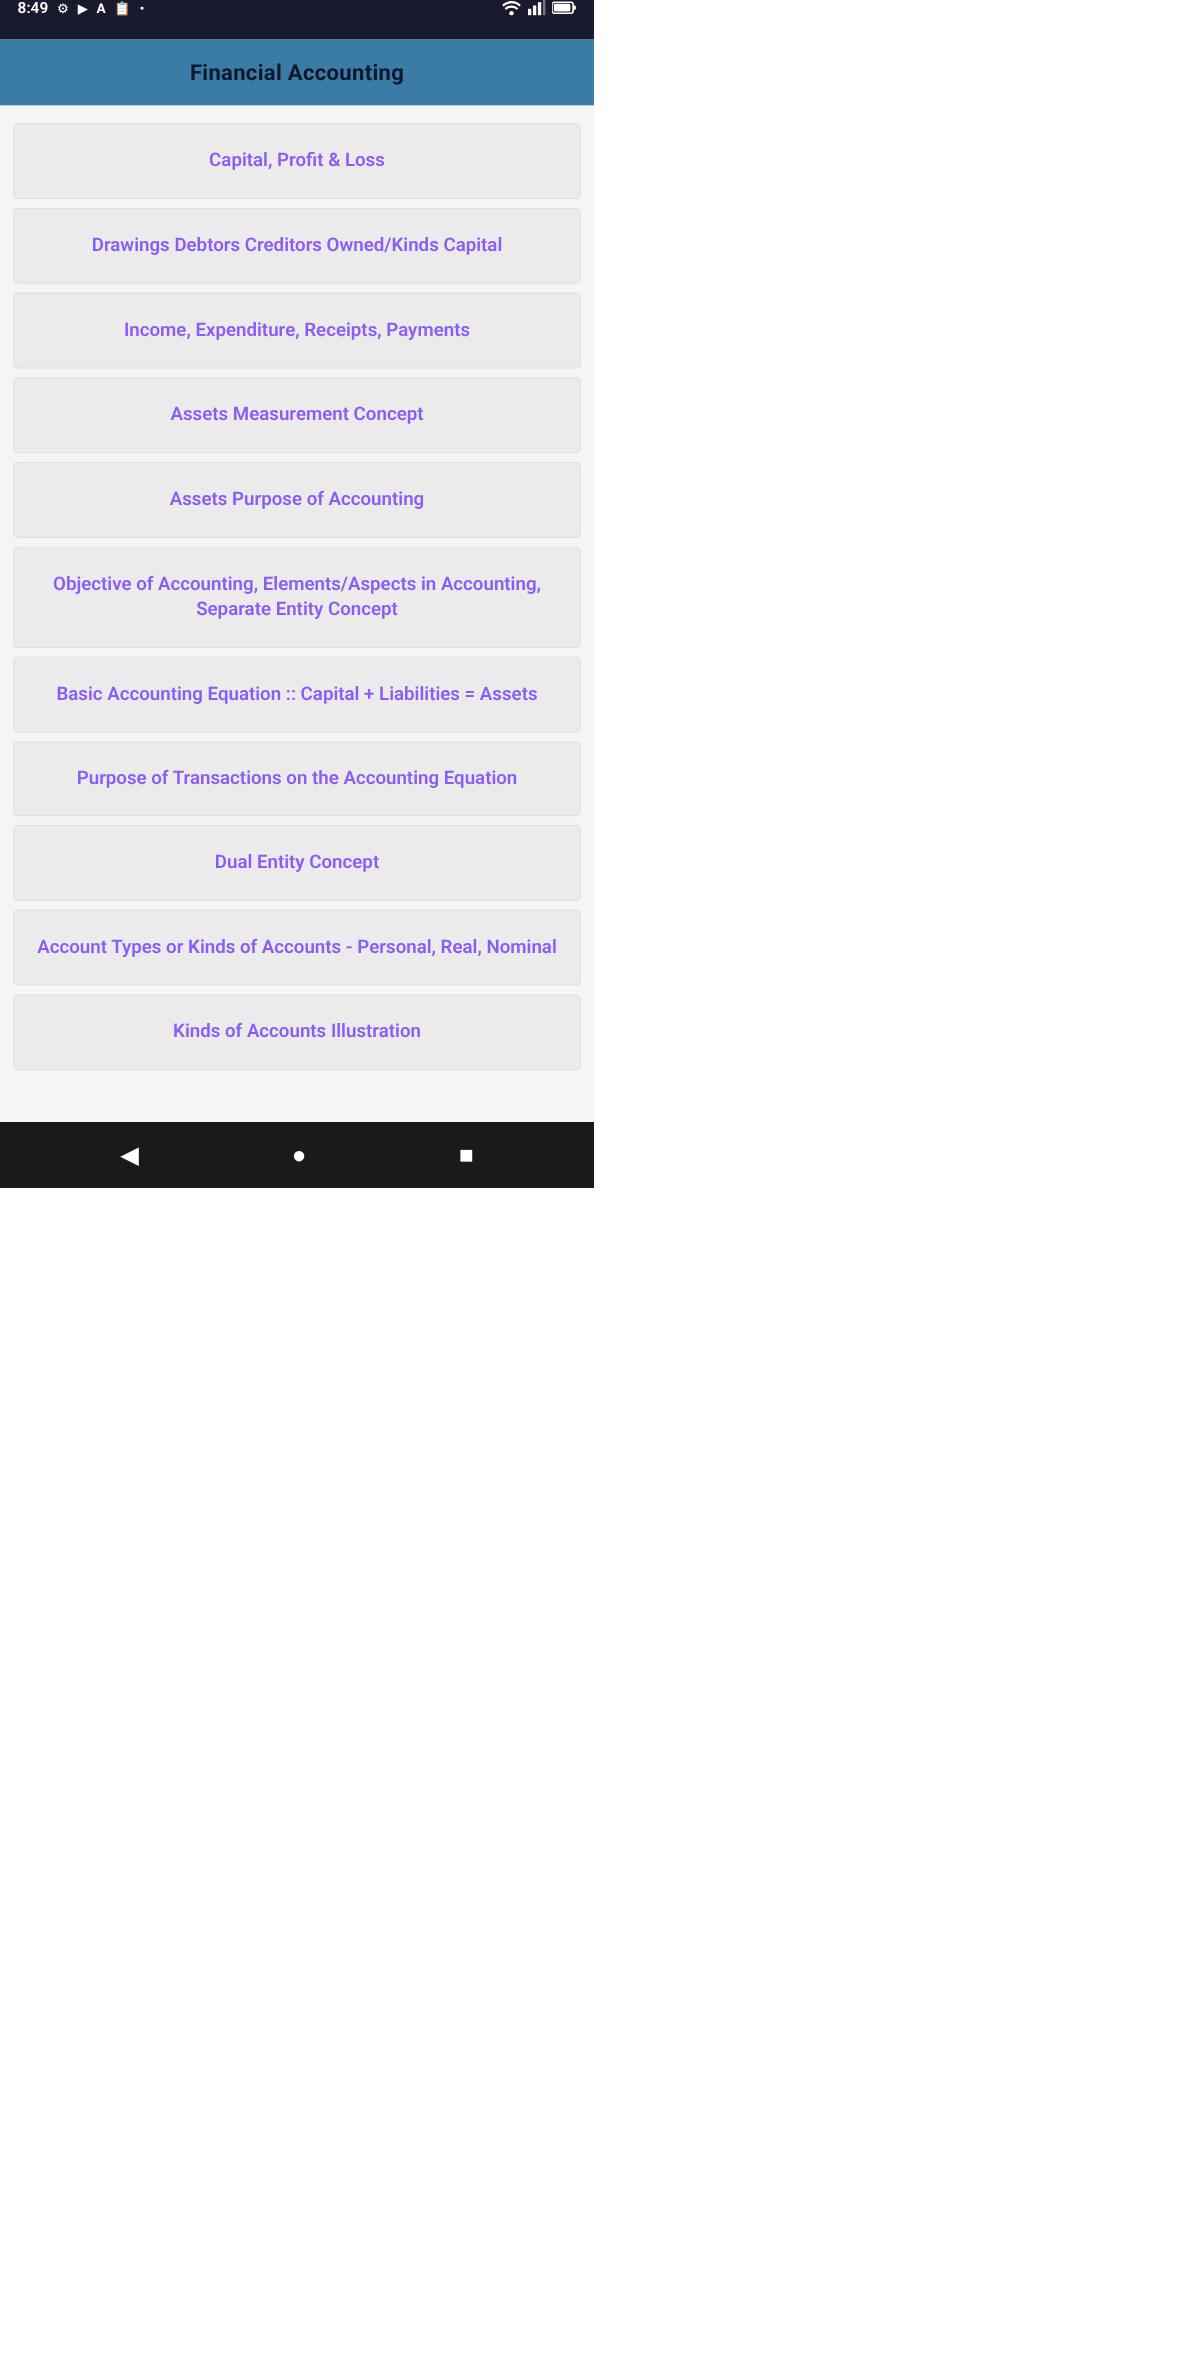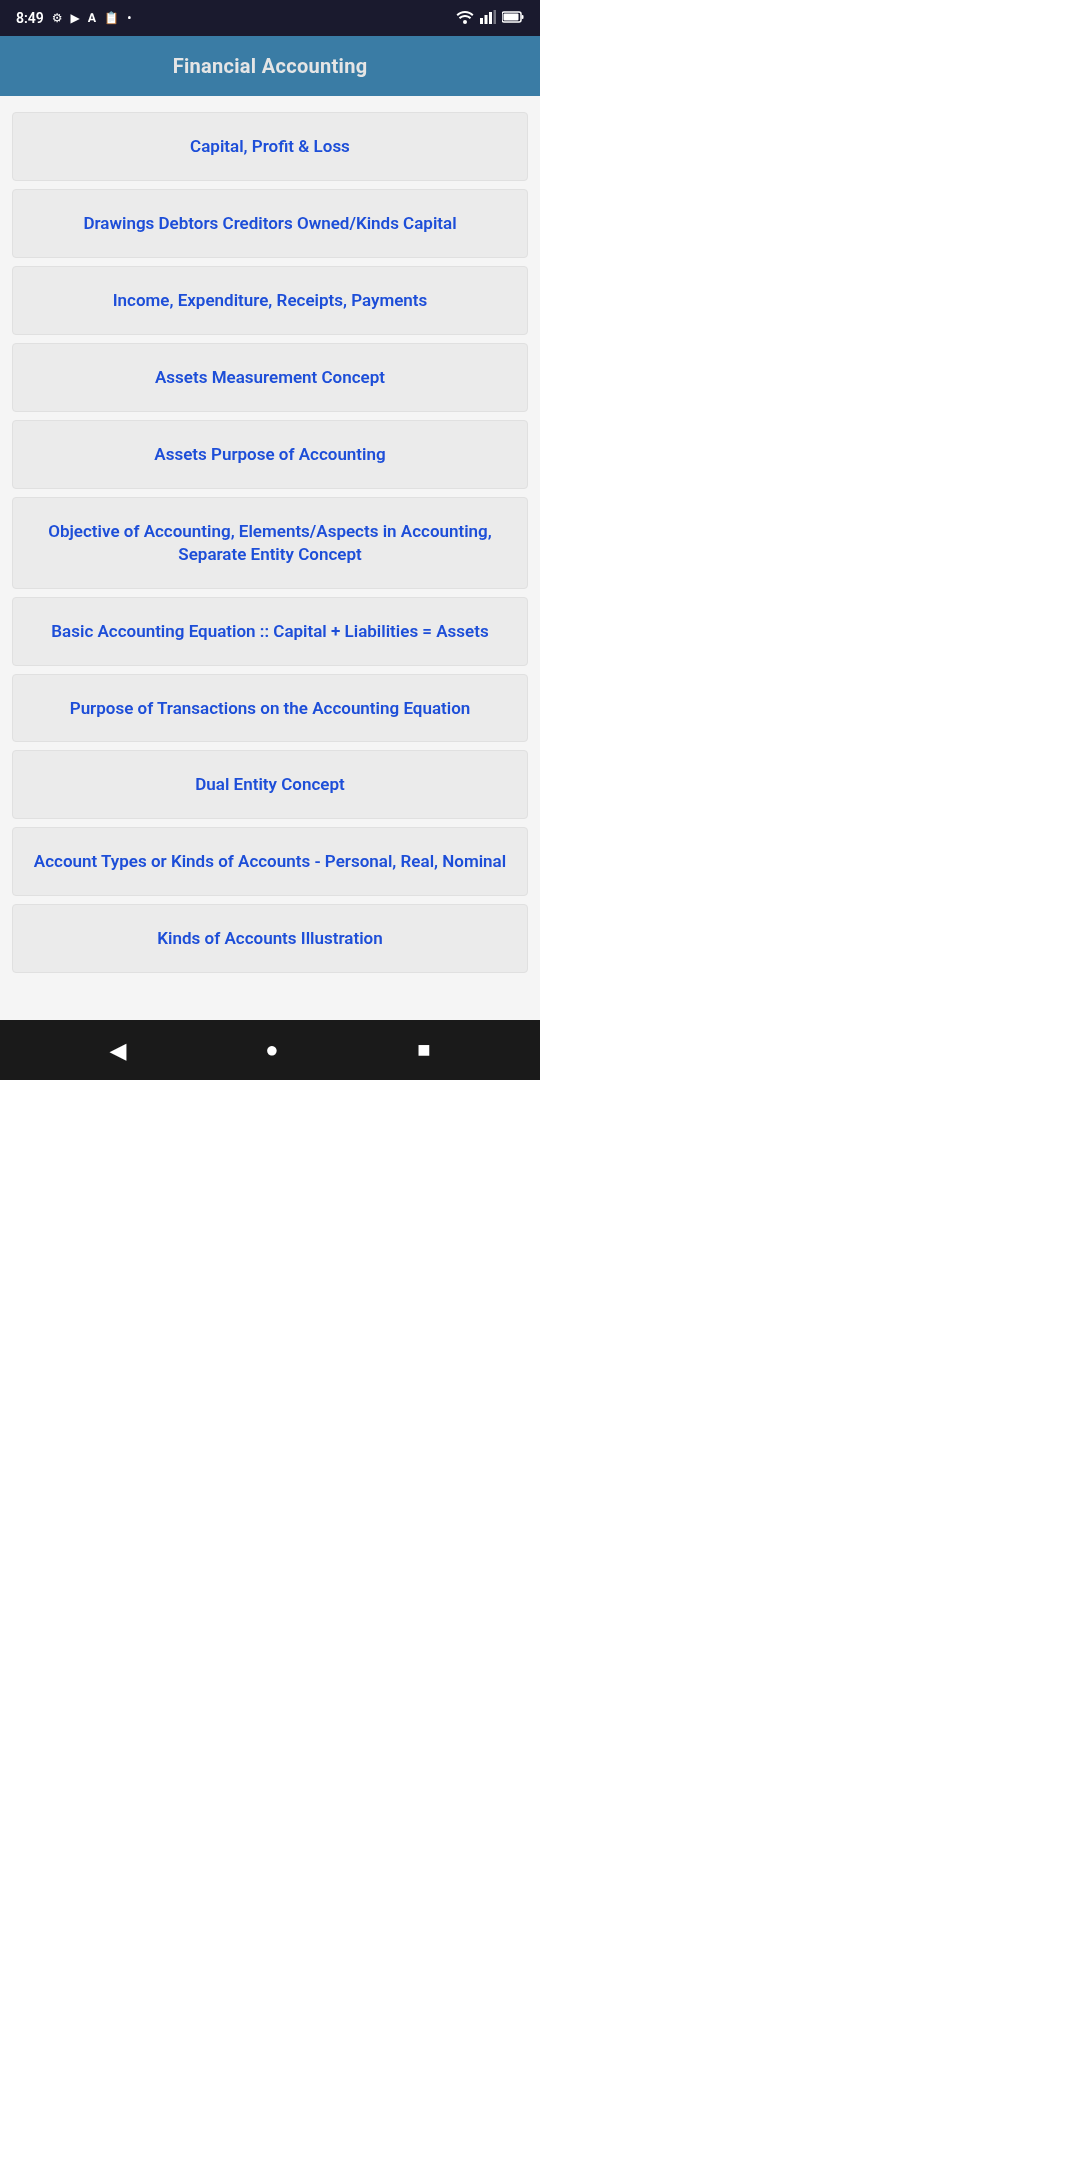--- a/index.html
+++ b/index.html
@@ -16,21 +16,21 @@
       font-family: 'Roboto', Arial, sans-serif;
       display: flex;
       flex-direction: column;
     }
 
     
     .status-bar {
       background: #1a1a2e;
       color: white;
       display: flex;
-      align-items: center;
+      align-items: flex-start;
       justify-content: space-between;
       padding: 0 16px;
       height: 36px;
       font-size: 13px;
       font-weight: 500;
     }
 
     .status-left {
       display: flex;
       align-items: center;
@@ -50,21 +50,21 @@
 
     .icon-shape {
       display: inline-block;
       color: white;
       font-size: 12px;
     }
 
     
     .app-bar {
       background: #3a7ca5;
-      color: #e5e5e5;
+      color: #0f172a;
       text-align: center;
       padding: 18px 16px;
       font-size: 20px;
       font-weight: 700;
       letter-spacing: 0.3px;
     }
 
     
     .content {
       flex: 1;
@@ -80,21 +80,21 @@
       background: #ebebeb;
       border-radius: 4px;
       padding: 22px 16px;
       text-align: center;
       cursor: pointer;
       border: 1px solid #e0e0e0;
       margin-bottom: 6px;
     }
 
     .menu-item-text {
-      color: #1d4ed8;
+      color: #8b5cf6;
       font-size: 17px;
       font-weight: 600;
       line-height: 1.35;
     }
 
     
     .nav-bar {
       background: #1a1a1a;
       height: 60px;
       display: flex;

